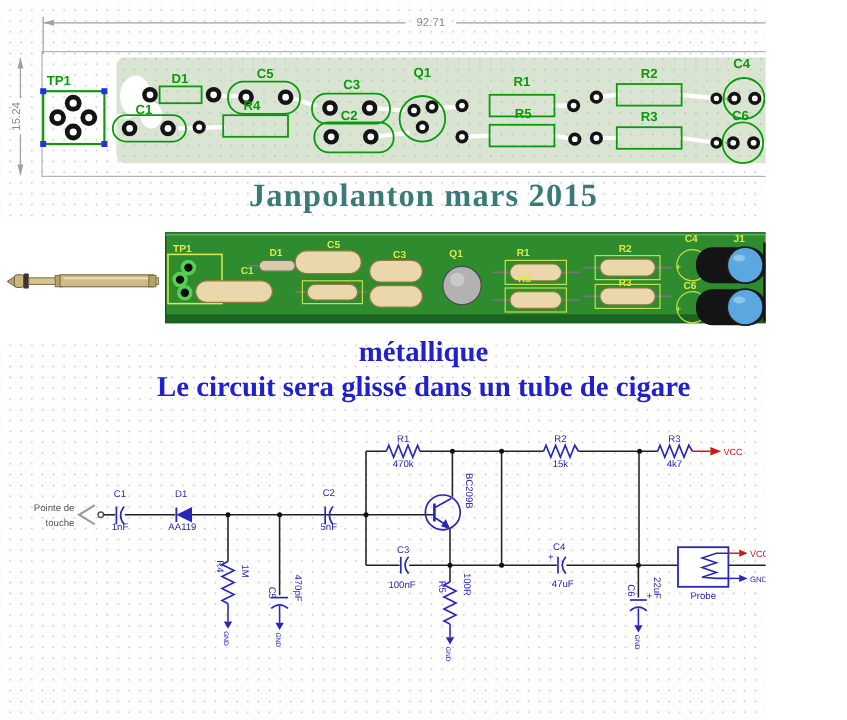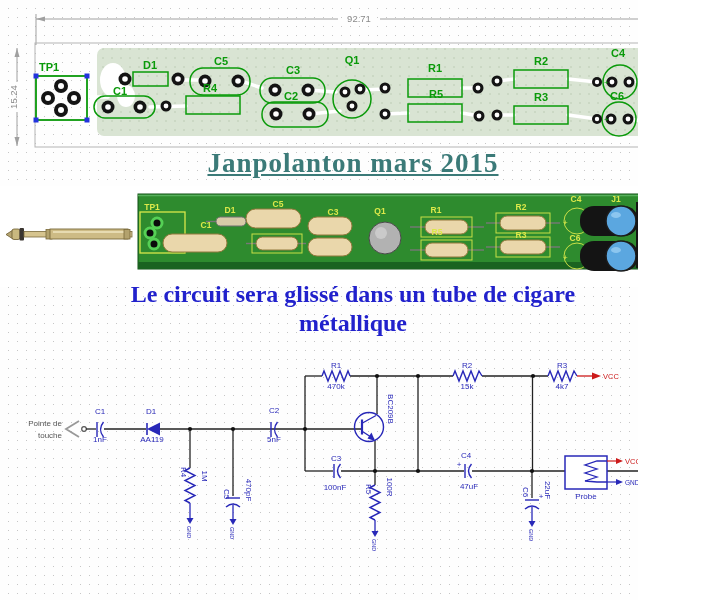--- a/index.html
+++ b/index.html
@@ -3,21 +3,21 @@
 <meta charset="utf-8">
 <style>
   html,body{margin:0;padding:0;background:#fff;}
   .page{position:relative;width:638px;height:600px;overflow:hidden;
         background-color:#fefefe;
         background-image:radial-gradient(circle,#c6c6c6 0.7px,rgba(0,0,0,0) 0.9px);
         background-size:9px 9px;background-position:4px 4px;
         font-family:"Liberation Sans",sans-serif;}
   .abs{position:absolute;left:0;}
   .title-band{top:148px;width:706px;text-align:center;
-      font:700 27px "Liberation Serif",serif;color:#3b7a78;letter-spacing:1px;text-decoration:underline;}
+      font:700 27px "Liberation Serif",serif;color:#3b7a78;letter-spacing:1px;}
   .caption-band{top:280px;width:706px;text-align:center;
       font:700 24px "Liberation Serif",serif;color:#2121cc;line-height:29px;}
   svg text{font-family:"Liberation Sans",sans-serif;}
   .sg{font-size:11px;font-weight:700;fill:#0a9a0a;text-anchor:middle;}
   .dim{font-size:9.5px;fill:#8a8a8a;text-anchor:middle;}
   .sb{font-size:8px;fill:#2828b8;text-anchor:middle;}
   .sred{font-size:7.5px;fill:#cc1a1a;}
   .sgnd{font-size:5.5px;fill:#2828b8;}
   .y3d{font-size:8.5px;font-weight:700;fill:#dce84a;text-anchor:middle;}
   .gray{font-size:8px;fill:#555;}
@@ -316,22 +316,22 @@
       <text class="y3d" x="437" y="235">R5</text>
       <text class="y3d" x="521" y="210">R2</text>
       <text class="y3d" x="521" y="238">R3</text>
       <text class="y3d" x="576" y="202">C4</text>
       <text class="y3d" x="575" y="241">C6</text>
       <text class="y3d" x="616" y="202" font-size="7">J1</text>
     </g>
   </svg>
 
   <div class="abs caption-band">
+    <div>métallique</div>
     <div>Le circuit sera glissé dans un tube de cigare</div>
-    <div>métallique</div>
   </div>
 
   <svg class="abs" style="top:345px" width="706" height="255" viewBox="345 706 255">
     
   </svg>
   <svg class="abs" style="top:345px" width="706" height="255" viewBox="0 345 706 255">
 
     <g>
       <text class="gray" x="62" y="426" text-anchor="end">Pointe de</text>
       <text class="gray" x="62" y="438" text-anchor="end">touche</text>

